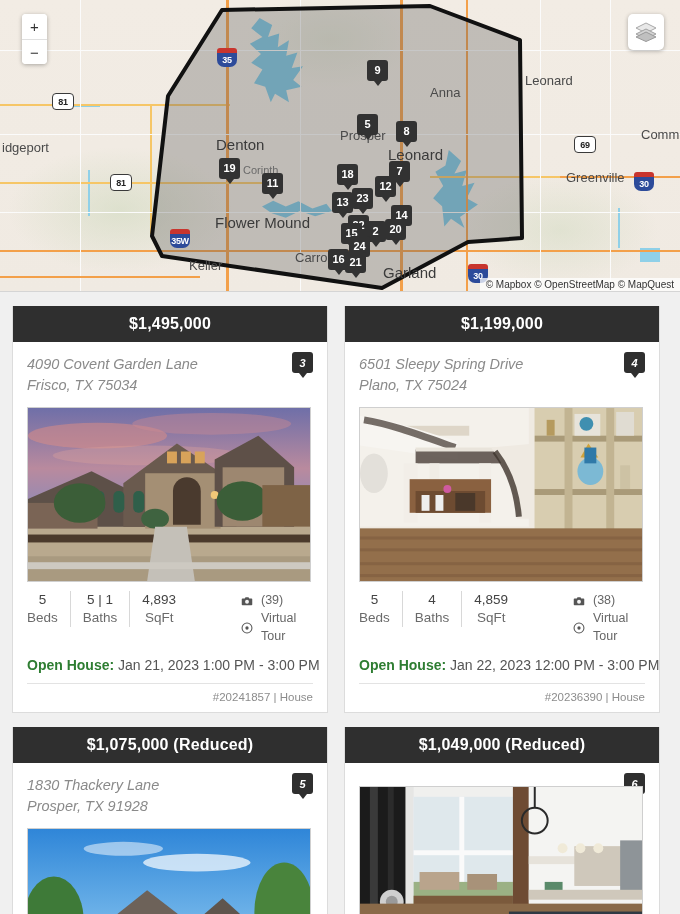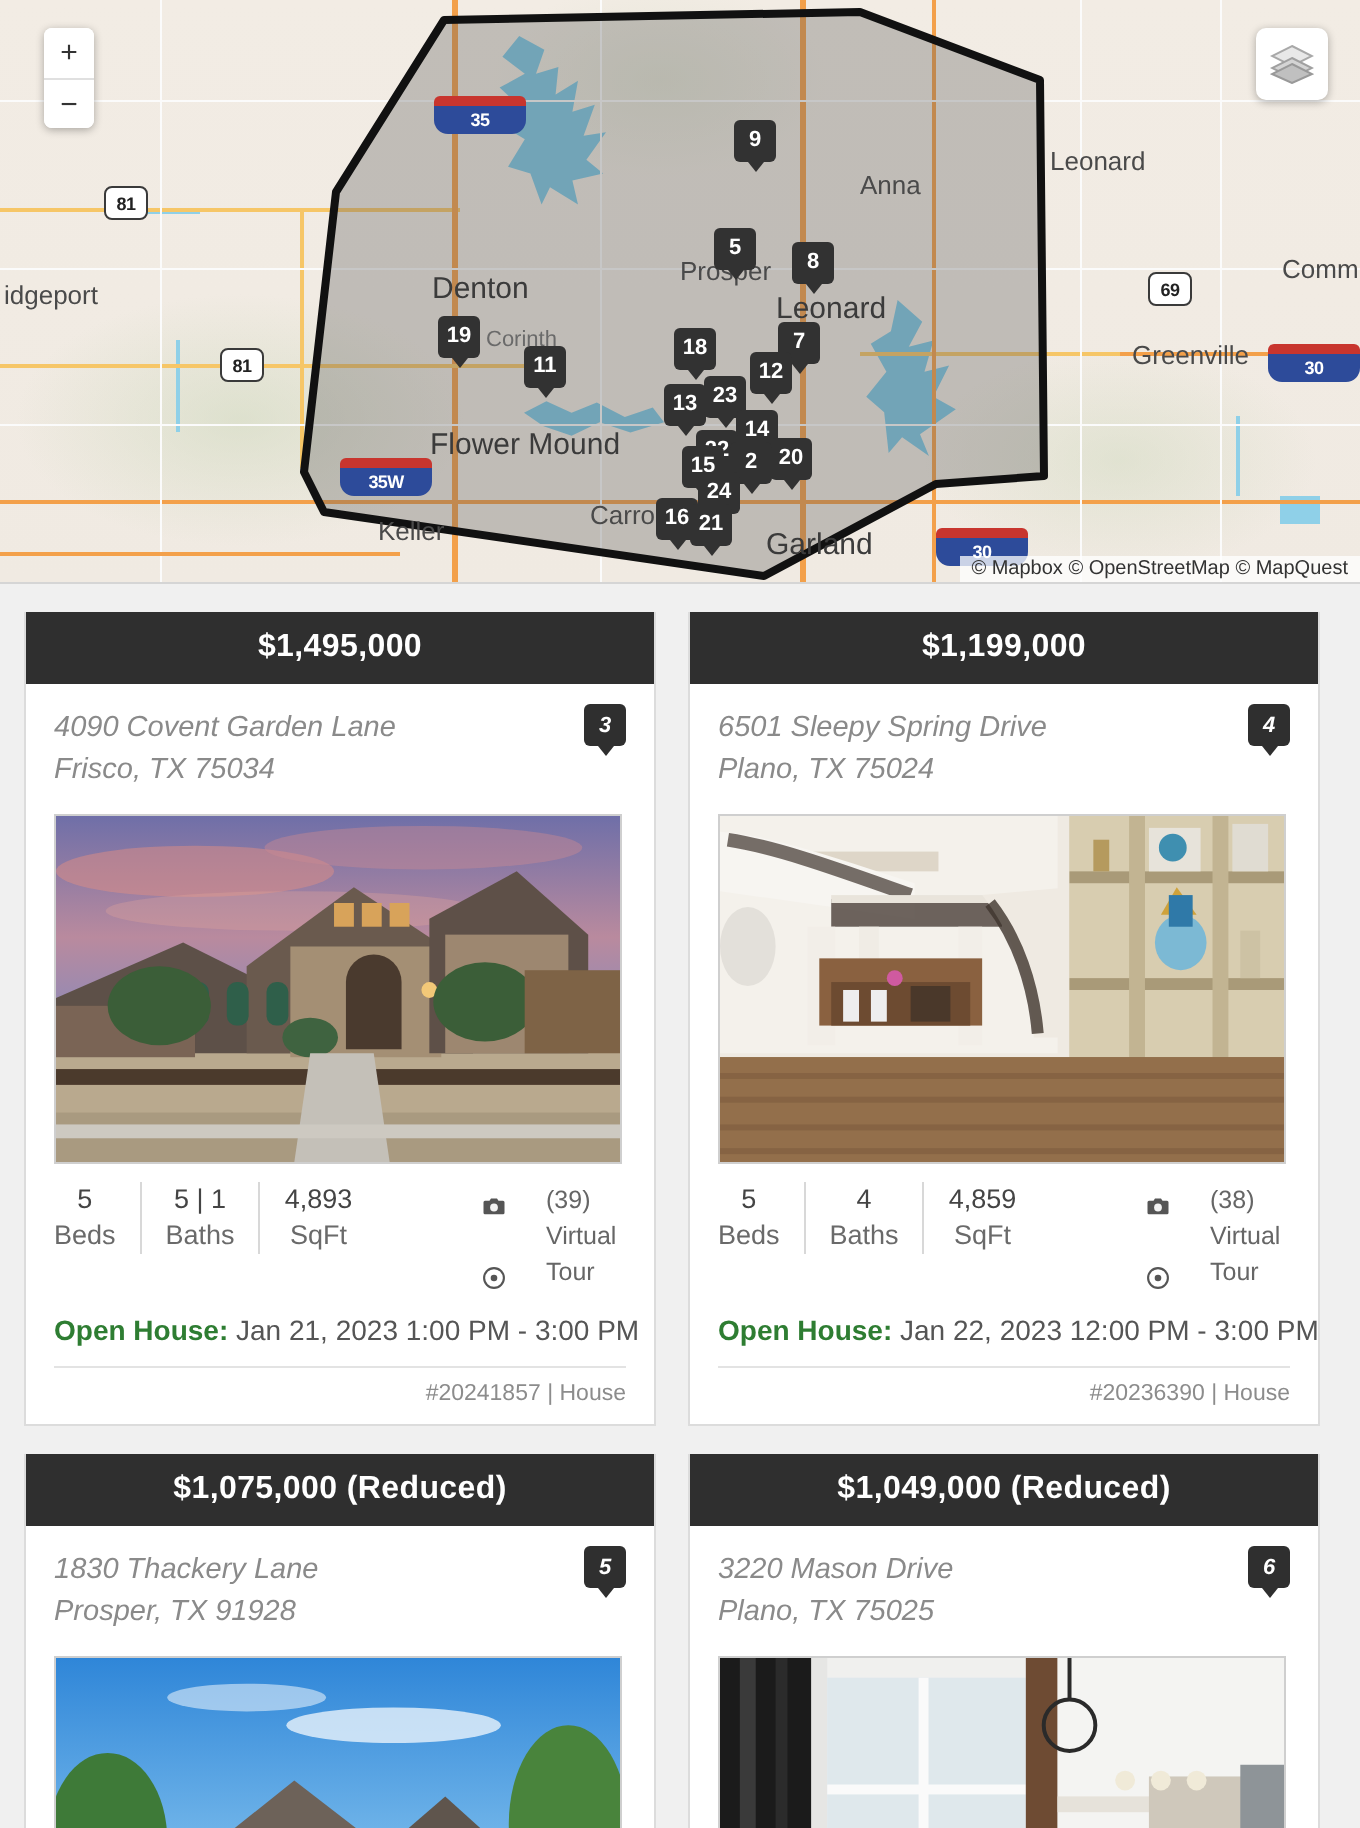--- a/index.html
+++ b/index.html
@@ -92,21 +92,21 @@
     display: flex; align-items: center; justify-content: center;
     font-size: 9px; font-weight: bold; color: #fff;
     letter-spacing: -.3px;
   }
   .shield.us {
     width: 22px; height: 17px; background: #ffffff; color: #222;
     border: 1.5px solid #3a3a3a; border-radius: 4px;
     font-size: 9px;
   }
   .shield.i {
-    width: 46px; height: 19px; background: #2d4b9a; color:#fff;
+    width: 20px; height: 19px; background: #2d4b9a; color:#fff;
     border-radius: 3px 3px 7px 7px;
     border-top: 5px solid #c8352e;
     font-size: 9px; line-height: 1;
     padding-top: 1px;
   }
 
   
   .pin {
     position: absolute;
     min-width: 21px; height: 21px; padding: 0 4px;
@@ -243,21 +243,21 @@
   .stat.last { border-right: none; }
 
   .media {
     margin-left: auto;
     padding-right: 14px;
     font-size: 12.5px;
     color: #666;
     line-height: 1.45;
     max-width: 86px;
   }
-  .media .row { display: flex; align-items: flex-end; gap: 20px; }
+  .media .row { display: flex; align-items: center; gap: 8px; }
   .media .row span { display:inline; }
 
   .openhouse {
     padding: 12px 14px 0 14px;
     font-size: 14px;
     color: #555;
     white-space: nowrap;
   }
   .openhouse b { color: #2e7d32; font-weight: bold; }
 
@@ -340,21 +340,21 @@
       <div class="pin" style="left: 367px; top: 60px;">9</div>
       <div class="pin" style="left: 357px; top: 114px;">5</div>
       <div class="pin" style="left: 396px; top: 121px;">8</div>
       <div class="pin" style="left: 219px; top: 158px;">19</div>
       <div class="pin" style="left: 262px; top: 173px;">11</div>
       <div class="pin" style="left: 337px; top: 164px;">18</div>
       <div class="pin" style="left: 389px; top: 161px;">7</div>
       <div class="pin" style="left: 375px; top: 176px;">12</div>
       <div class="pin" style="left: 332px; top: 192px;">13</div>
       <div class="pin" style="left: 352px; top: 188px;">23</div>
-      <div class="pin" style="left: 368px; top: 205px;">14</div>
+      <div class="pin" style="left: 391px; top: 205px;">14</div>
       <div class="pin" style="left: 348px; top: 215px;">22</div>
       <div class="pin" style="left: 385px; top: 219px;">20</div>
       <div class="pin" style="left: 341px; top: 223px;">15</div>
       <div class="pin" style="left: 365px; top: 221px;">2</div>
       <div class="pin" style="left: 349px; top: 236px;">24</div>
       <div class="pin" style="left: 328px; top: 249px;">16</div>
       <div class="pin" style="left: 345px; top: 252px;">21</div>
     </div>
 
   <div class="zoom-ctl">
@@ -585,24 +585,20 @@
       <rect y="158" width="284" height="17" fill="#3f7434"></rect>
       <rect y="166" width="284" height="9" fill="#4d8540"></rect>
     </svg>
         </div>
     </div>
 
   </div>
     <div class="card">
     <div class="card-price">$1,049,000 (Reduced)</div>
     <div class="card-body">
-      <div class="addr">
-        <span>3220 Mason Drive</span>
-        <span class="line2">Plano, TX 75025</span>
-      </div>
       <div class="card-badge">6</div>
       <div class="photo">
           <svg viewBox="0 0 284 175" preserveAspectRatio="none">
     <rect width="284" height="175" fill="#f0f0ee"></rect>
     <rect x="0" y="0" width="46" height="150" fill="#1b1b1b"></rect>
     <rect x="10" y="0" width="8" height="150" fill="#3a3a3a"></rect>
     <rect x="28" y="0" width="6" height="150" fill="#2b2b2b"></rect>
     <circle cx="32" cy="116" r="12" fill="#cfcfcf"></circle>
     <circle cx="32" cy="116" r="6" fill="#9a9a9a"></circle>
     <rect x="46" y="0" width="8" height="160" fill="#e6e6e4"></rect>

